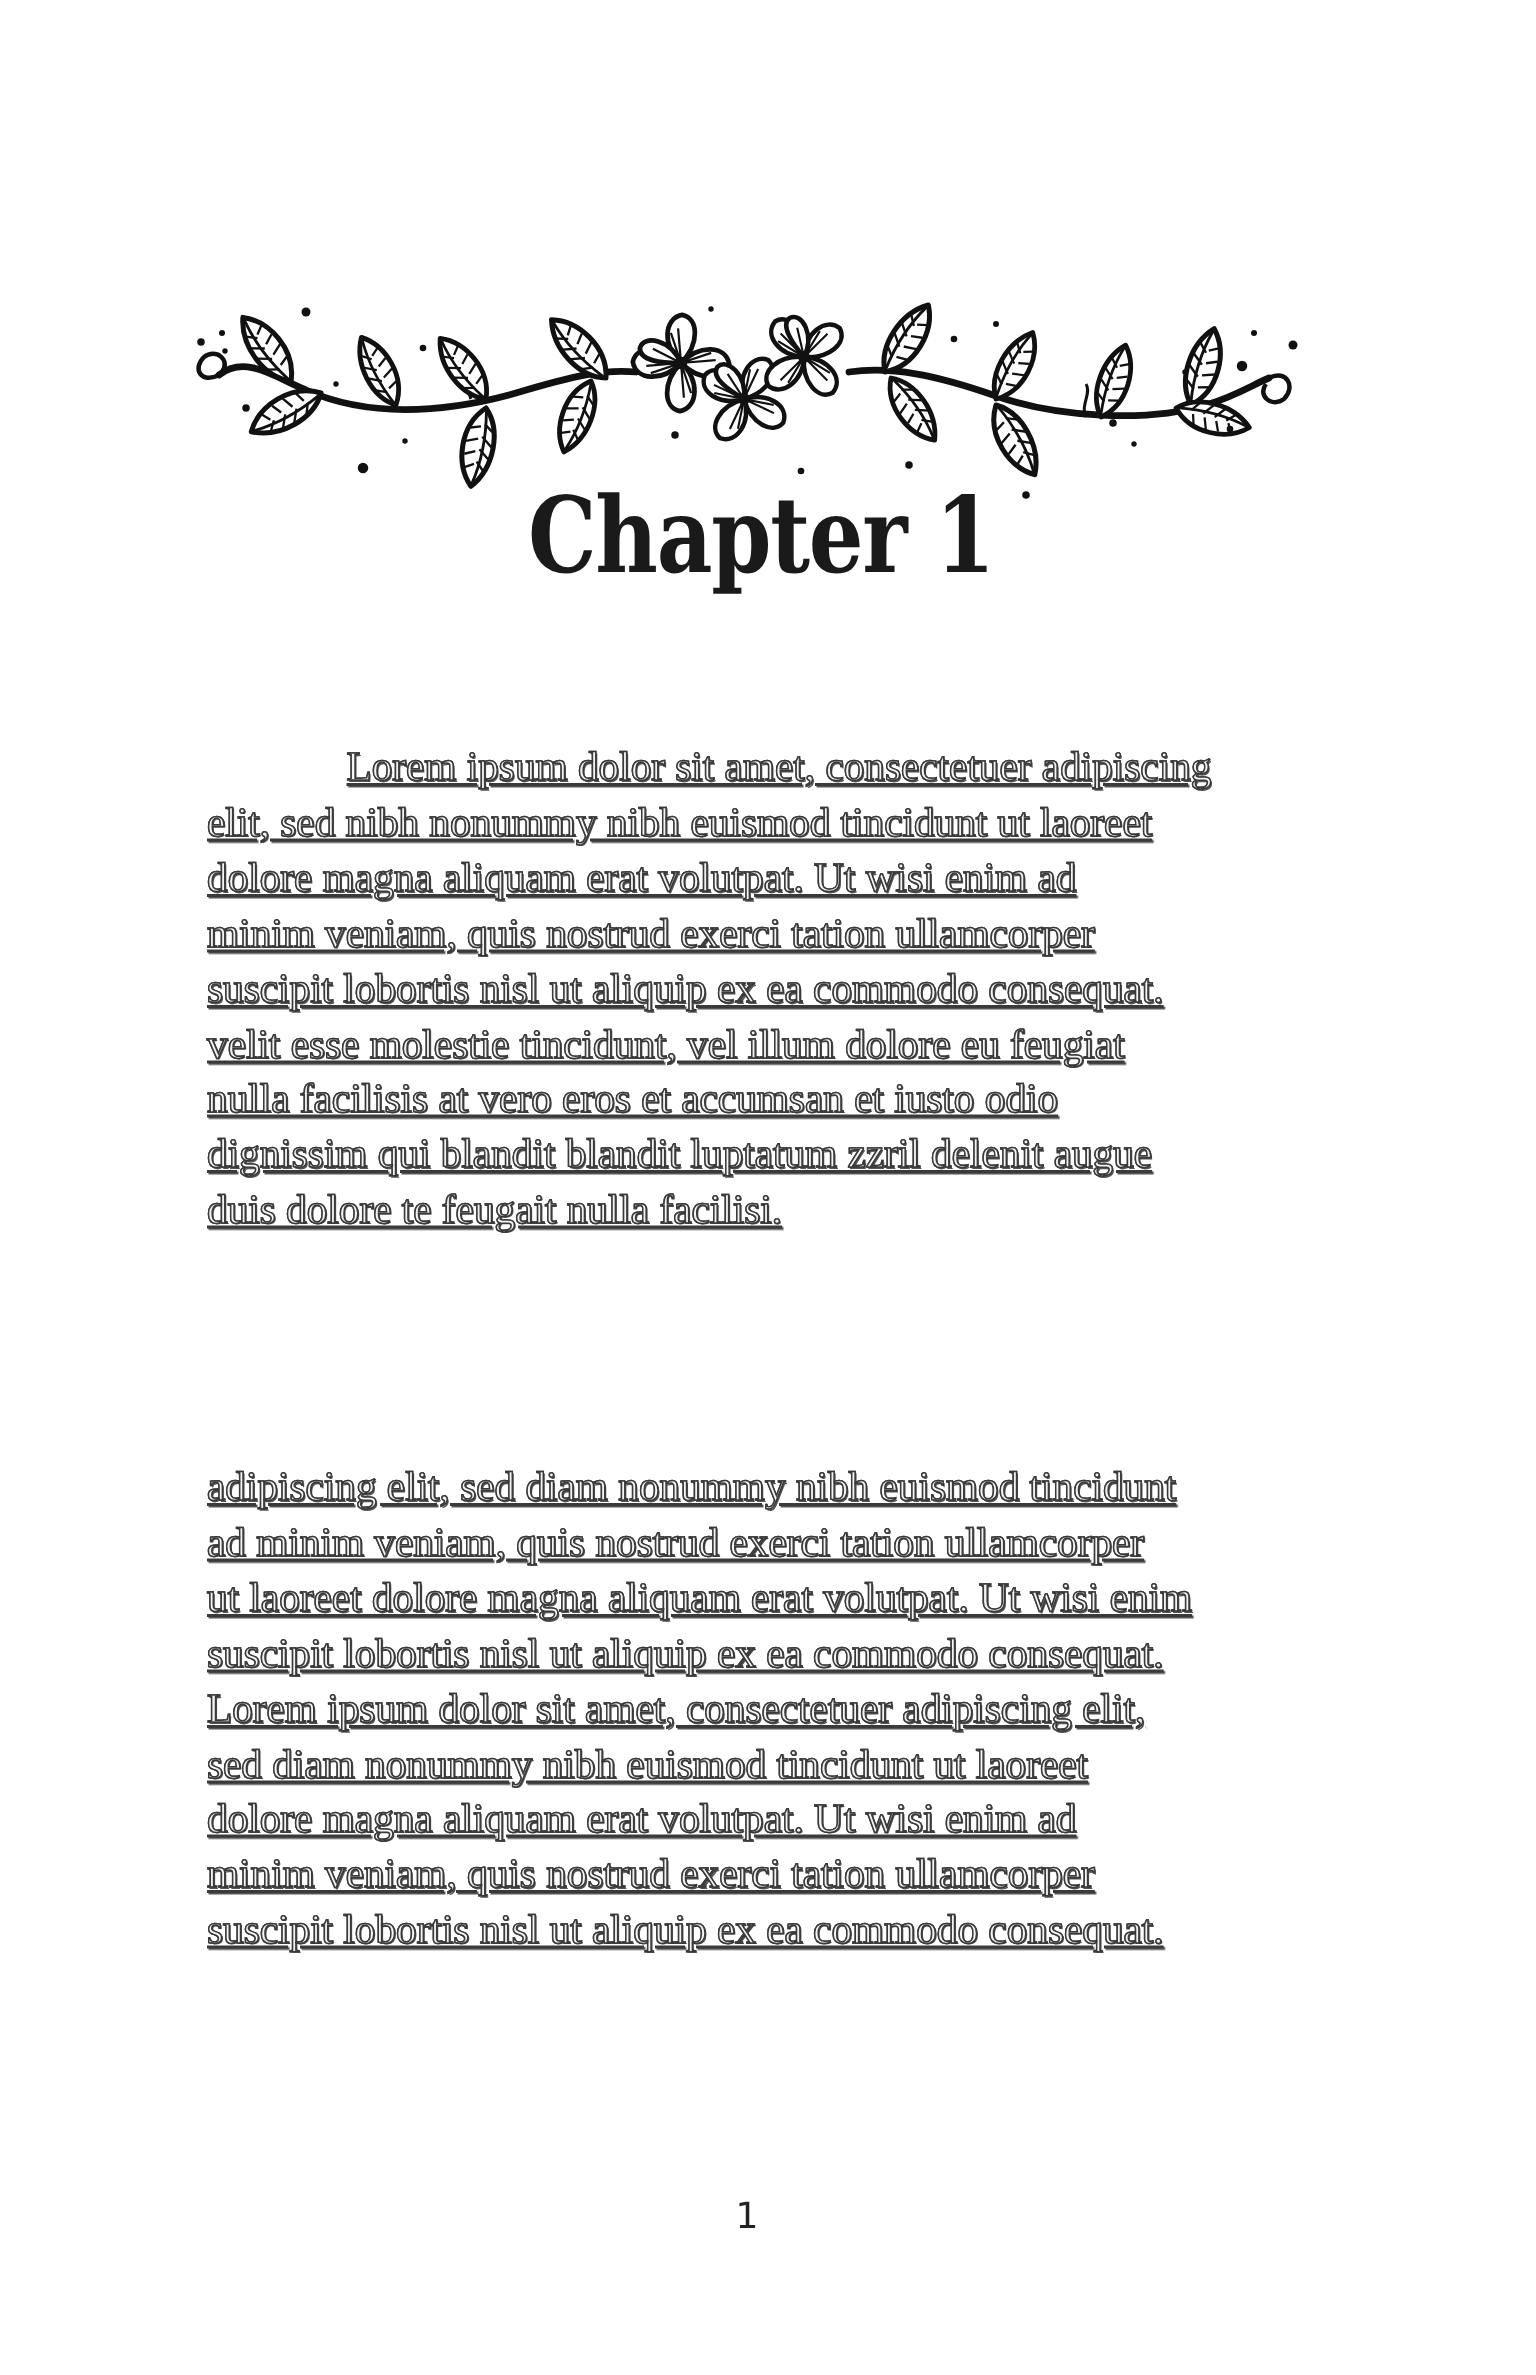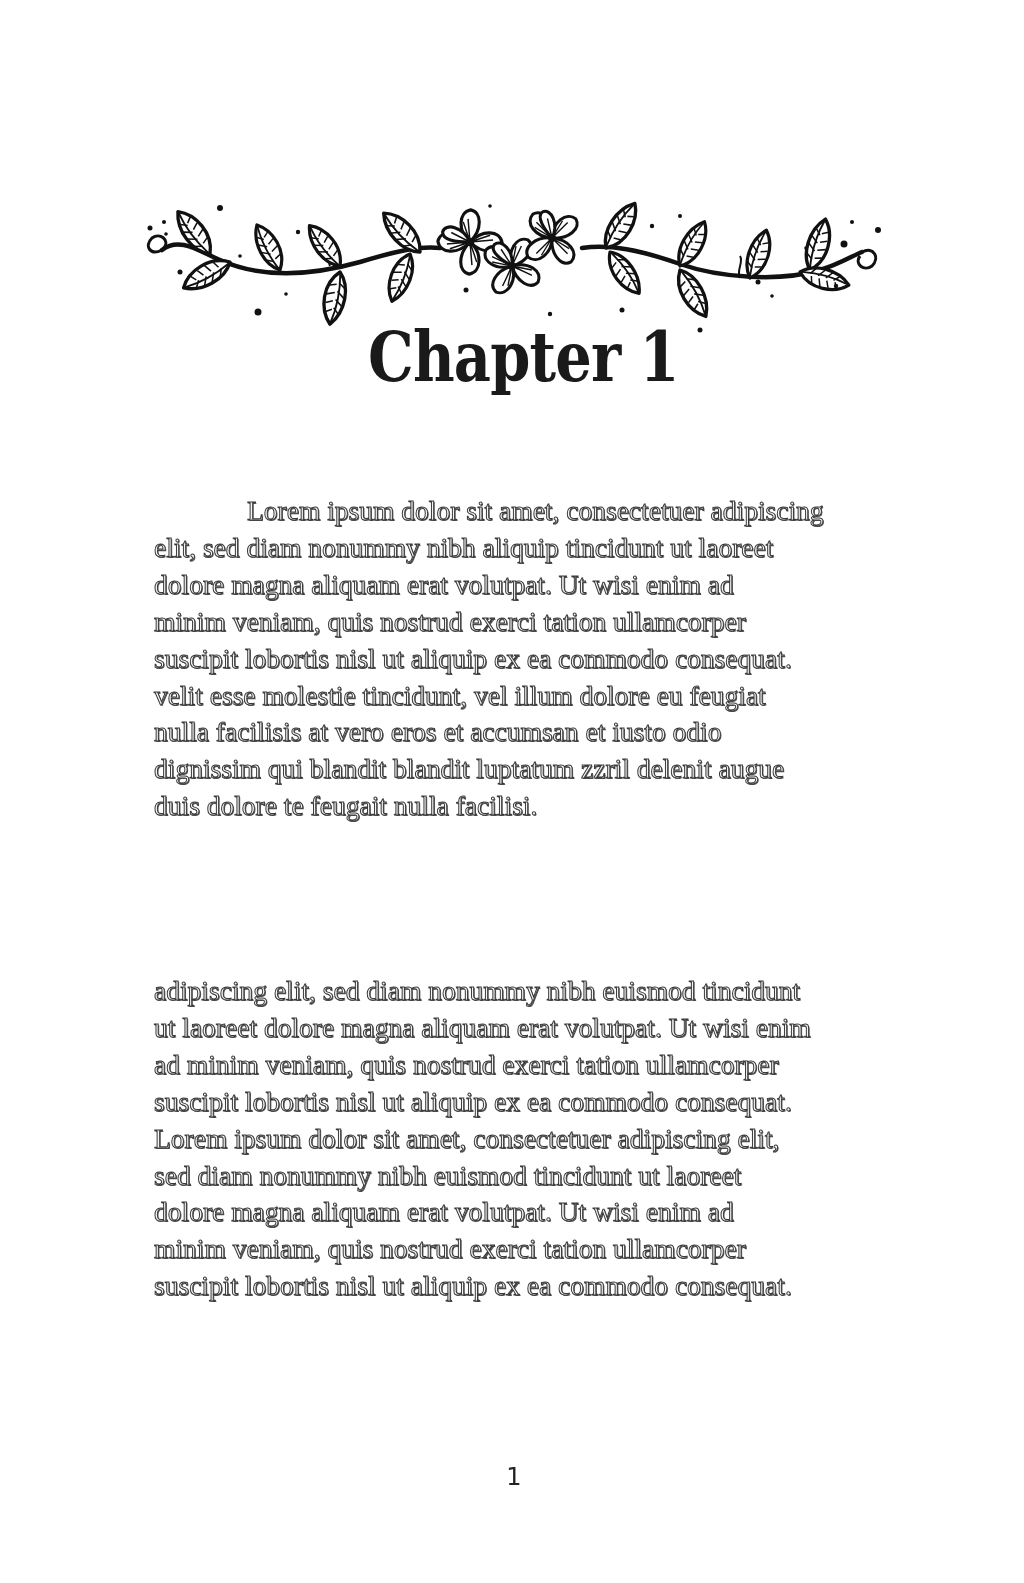--- a/index.html
+++ b/index.html
@@ -9,21 +9,21 @@
     }
     body {
       width: 1024px;
       height: 1583px;
       position: relative;
       overflow: hidden;
       font-family: "Liberation Serif", "DejaVu Serif", serif;
     }
     .page {
       position: absolute;
-      left: 16px; top: 0;
+      left: 0; top: 0;
       width: 890px;
       height: 1583px;
       background: #ffffff;
     }
     .ornament {
       position: absolute;
       left: 124px;
       top: 186px;
       width: 742px;
       height: 160px;
@@ -52,20 +52,21 @@
       line-height: 36.9px;
       color: #f4f4f4;
       -webkit-text-stroke: 1px #3a3a3a;
       text-shadow: 1px 1px 0 #555;
       margin: 0;
       text-align: left;
     }
     .body-text .line {
       display: block;
       white-space: nowrap;
+      text-decoration: underline;
     }
     .body-text .line.indent {
       padding-left: 93px;
     }
     .para-1 { top: 493px; }
     .para-2 { top: 973px; }
     .page-number {
       position: absolute;
       left: 0;
       top: 1462px;
@@ -156,34 +157,34 @@
         <circle cx="696" cy="100" r="2.2"></circle>
       <circle cx="560" cy="144" r="2.5"></circle>
         <circle cx="410" cy="128" r="2.2"></circle>
     </g>
   </svg>
 
   <div class="chapter-title">Chapter 1</div>
 
   <p class="body-text para-1">
     <span class="line indent">Lorem ipsum dolor sit amet, consectetuer adipiscing</span>
-    <span class="line">elit, sed diam nonummy nibh aliquip tincidunt ut laoreet</span>
+    <span class="line">elit, sed nibh nonummy nibh euismod tincidunt ut laoreet</span>
     <span class="line">dolore magna aliquam erat volutpat. Ut wisi enim ad</span>
     <span class="line">minim veniam, quis nostrud exerci tation ullamcorper</span>
     <span class="line">suscipit lobortis nisl ut aliquip ex ea commodo consequat.</span>
     <span class="line">velit esse molestie tincidunt, vel illum dolore eu feugiat</span>
     <span class="line">nulla facilisis at vero eros et accumsan et iusto odio</span>
     <span class="line">dignissim qui blandit blandit luptatum zzril delenit augue</span>
     <span class="line">duis dolore te feugait nulla facilisi.</span>
   </p>
 
   <p class="body-text para-2">
     <span class="line">adipiscing elit, sed diam nonummy nibh euismod tincidunt</span>
+    <span class="line">ad minim veniam, quis nostrud exerci tation ullamcorper</span>
     <span class="line">ut laoreet dolore magna aliquam erat volutpat. Ut wisi enim</span>
-    <span class="line">ad minim veniam, quis nostrud exerci tation ullamcorper</span>
     <span class="line">suscipit lobortis nisl ut aliquip ex ea commodo consequat.</span>
     <span class="line">Lorem ipsum dolor sit amet, consectetuer adipiscing elit,</span>
     <span class="line">sed diam nonummy nibh euismod tincidunt ut laoreet</span>
     <span class="line">dolore magna aliquam erat volutpat. Ut wisi enim ad</span>
     <span class="line">minim veniam, quis nostrud exerci tation ullamcorper</span>
     <span class="line">suscipit lobortis nisl ut aliquip ex ea commodo consequat.</span>
   </p>
 
   <div class="page-number">1</div>
 </div>

